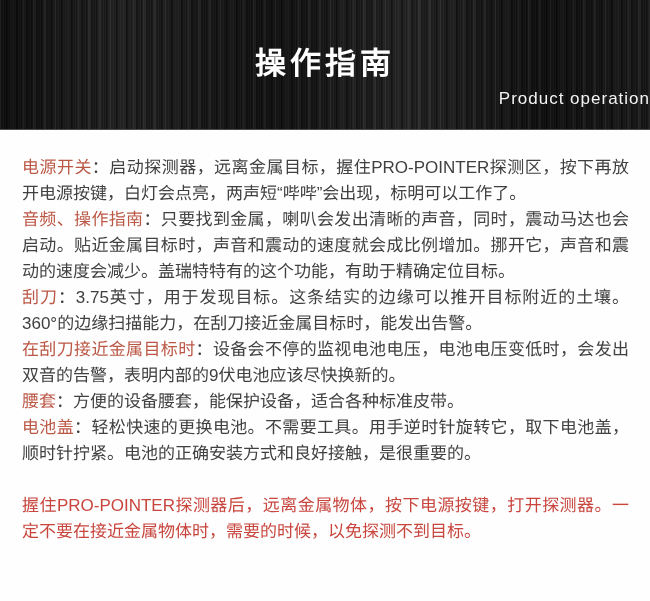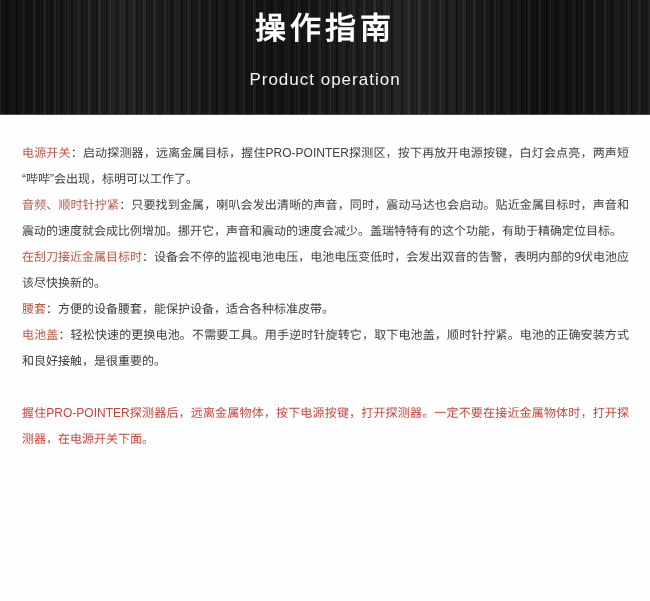--- a/index.html
+++ b/index.html
@@ -10,23 +10,23 @@
     overflow: hidden;
     font-family: "Liberation Sans", "DejaVu Sans", sans-serif;
   }
   .page {
     width: 650px;
     height: 601px;
     position: relative;
   }
   
   .hero {
-    height: 115px;
+    height: 130px;
     box-sizing: border-box;
-    padding-top: 10px;
+    padding-top: 45px;
     text-align: center;
     background-color: #161616;
     background-image:
       repeating-linear-gradient(90deg,
         rgba(255,255,255,0.07) 0px, rgba(255,255,255,0.00) 1px,
         rgba(0,0,0,0.45) 2px, rgba(255,255,255,0.04) 3px,
         rgba(0,0,0,0.00) 5px),
       repeating-linear-gradient(90deg,
         rgba(255,255,255,0.05) 0px, transparent 3px,
         rgba(0,0,0,0.35) 6px, transparent 11px),
@@ -36,31 +36,32 @@
   }
   .hero h1 {
     margin: 0;
     color: #ffffff;
     font-size: 31px;
     font-weight: 700;
     letter-spacing: 4px;
     line-height: 38px;
   }
   .hero .sub {
-    margin-top: 22px;
+    margin-top: 6px;
     color: #f4f4f4;
     font-size: 17px;
     font-weight: 400;
     letter-spacing: 1px;
+    text-align: right;
   }
   
   .content {
     box-sizing: border-box;
     padding: 25px 21px 0 22px;
-    font-size: 12px;
+    font-size: 17px;
     line-height: 26px;
     color: #404040;
     text-align: justify;
   }
   .item { margin: 0; }
   .item .label { color: #bb5745; }
   .item .sep { color: #404040; }
   .warning {
     margin: 26px 0 0 0;
     color: #c8463e;
@@ -73,27 +74,28 @@
 
   <header class="hero">
     <h1>操作指南</h1>
     <div class="sub">Product operation</div>
   </header>
 
   <main class="content">
 
     <p class="item"><span class="label">电源开关</span><span class="sep">：</span><span class="txt">启动探测器，远离金属目标，握住PRO-POINTER探测区，按下再放开电源按键，白灯会点亮，两声短“哔哔”会出现，标明可以工作了。</span></p>
 
-    <p class="item"><span class="label">音频、顺时针拧紧</span><span class="sep">：</span><span class="txt">只要找到金属，喇叭会发出清晰的声音，同时，震动马达也会启动。贴近金属目标时，声音和震动的速度就会成比例增加。挪开它，声音和震动的速度会减少。盖瑞特特有的这个功能，有助于精确定位目标。</span></p>
+    <p class="item"><span class="label">音频、操作指南</span><span class="sep">：</span><span class="txt">只要找到金属，喇叭会发出清晰的声音，同时，震动马达也会启动。贴近金属目标时，声音和震动的速度就会成比例增加。挪开它，声音和震动的速度会减少。盖瑞特特有的这个功能，有助于精确定位目标。</span></p>
 
+    <p class="item"><span class="label">刮刀</span><span class="sep">：</span><span class="txt">3.75英寸，用于发现目标。这条结实的边缘可以推开目标附近的土壤。360°的边缘扫描能力，在刮刀接近金属目标时，能发出告警。</span></p>
 
 
     <p class="item"><span class="label">在刮刀接近金属目标时</span><span class="sep">：</span><span class="txt">设备会不停的监视电池电压，电池电压变低时，会发出双音的告警，表明内部的9伏电池应该尽快换新的。</span></p>
 
     <p class="item"><span class="label">腰套</span><span class="sep">：</span><span class="txt">方便的设备腰套，能保护设备，适合各种标准皮带。</span></p>
 
     <p class="item"><span class="label">电池盖</span><span class="sep">：</span><span class="txt">轻松快速的更换电池。不需要工具。用手逆时针旋转它，取下电池盖，顺时针拧紧。电池的正确安装方式和良好接触，是很重要的。</span></p>
 
-    <p class="warning">握住PRO-POINTER探测器后，远离金属物体，按下电源按键，打开探测器。一定不要在接近金属物体时，打开探测器，在电源开关下面。</p>
+    <p class="warning">握住PRO-POINTER探测器后，远离金属物体，按下电源按键，打开探测器。一定不要在接近金属物体时，需要的时候，以免探测不到目标。</p>
 
   </main>
 
 </div>
 
 </body></html>

